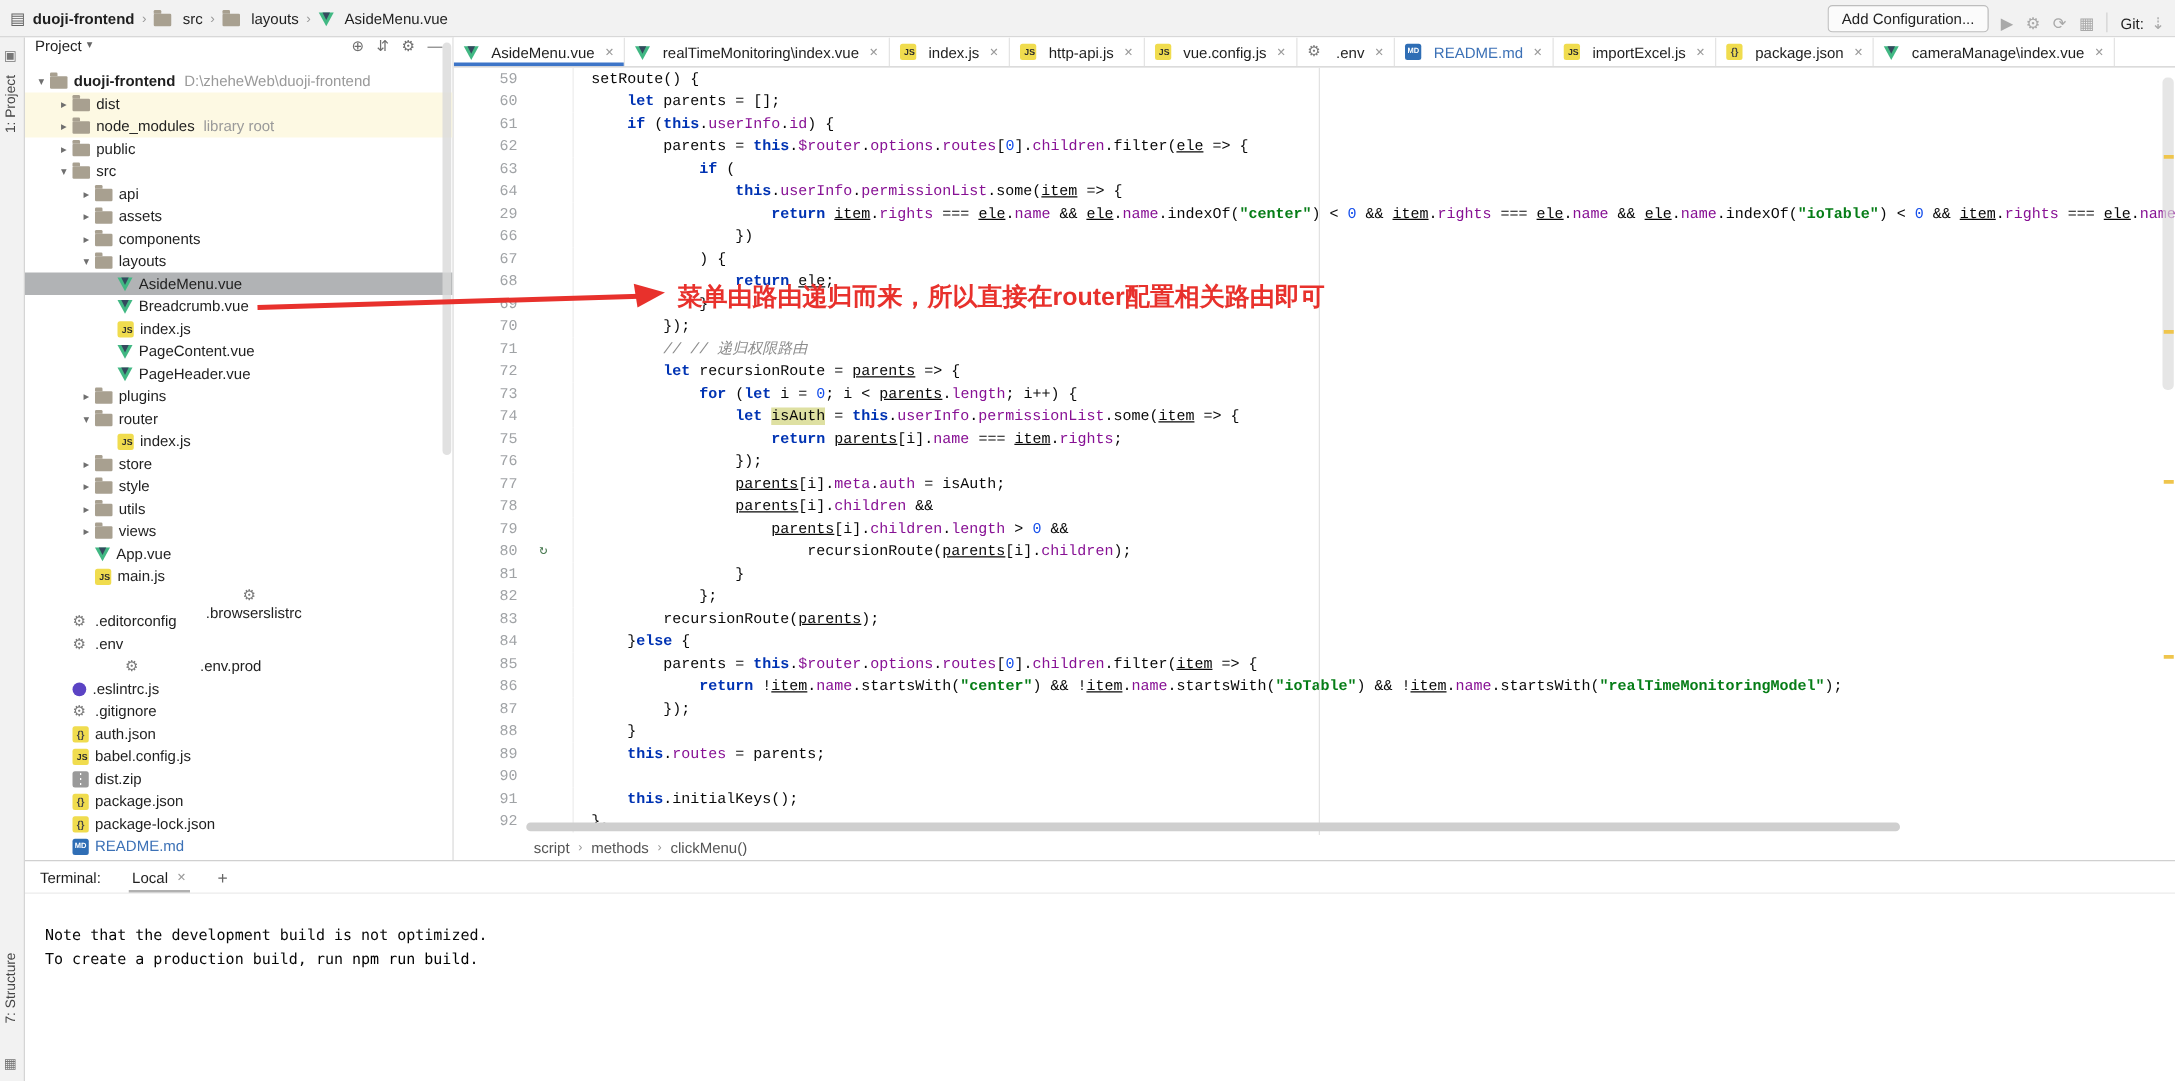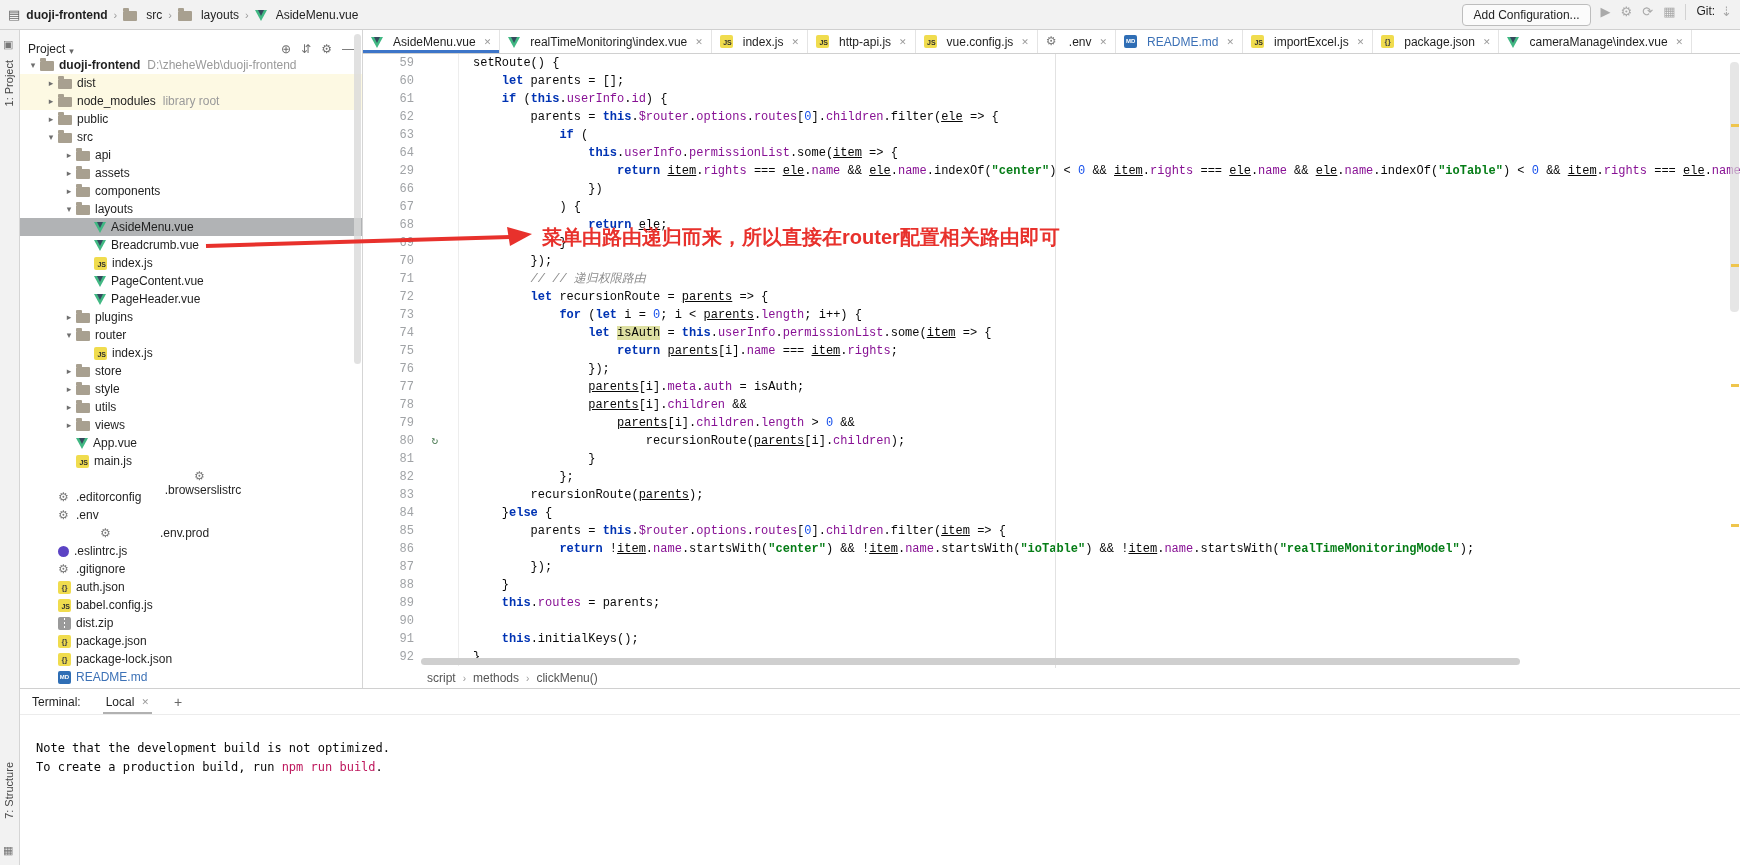--- a/index.html
+++ b/index.html
@@ -6,41 +6,41 @@
   html,body{width:1740px;height:865px;overflow:hidden}
   body{font-family:"Liberation Sans",sans-serif;font-size:12px;color:#1f1f1f;background:#fff;position:relative}
 
   
   .titlebar{height:30px;background:#f2f2f2;border-bottom:1px solid #d0d0d0;display:flex;align-items:center;padding:0 8px;gap:6px}
   .tb-menu{color:#666;font-size:13px}
   .crumbs{display:flex;align-items:center;gap:4px}
   .crumb-item{display:inline-flex;align-items:center;gap:4px}
   .crumb-item.bold{font-weight:bold}
   .crumb-sep{color:#999;font-size:11px;margin:0 2px}
-  .tb-right{margin-left:auto;display:flex;align-items:flex-start;gap:10px;overflow:hidden;white-space:nowrap}
+  .tb-right{margin-left:auto;display:flex;align-items:flex-end;gap:10px;overflow:hidden;white-space:nowrap}
   .add-config{border:1px solid #bdbdbd;border-radius:4px;background:#fbfbfb;padding:3px 10px;font-size:12px;color:#1f1f1f;font-family:inherit}
   .tb-ic{color:#a9a9a9;font-size:13px}
   .tb-sep{width:1px;height:16px;background:#d2d2d2}
   .git-label{color:#1f1f1f;margin-right:-4px}
 
   
   .below{display:flex;height:835px}
   .toolstrip{width:20px;background:#f2f2f2;border-right:1px solid #d5d5d5;position:relative;flex:none}
   .strip-ic{position:absolute;left:3px;color:#777;font-size:11px}
   .strip-ic.top{top:8px}
   .strip-ic.bot{bottom:8px}
   .vlabel{position:absolute;left:3px;writing-mode:vertical-rl;transform:rotate(180deg);font-size:11px;color:#454545;white-space:nowrap}
   .vlabel.vtop{top:30px}
   .vlabel.vbottom{bottom:46px}
   .right-col{flex:1;display:flex;flex-direction:column;min-width:0}
   .main-row{display:flex;height:658px;min-width:0}
 
   
   .project-panel{width:343px;flex:none;border-right:1px solid #d5d5d5;display:flex;flex-direction:column;background:#fff;position:relative}
-  .pp-header{height:26px;display:flex;align-items:flex-end;padding:0 8px;gap:4px;flex:none}
+  .pp-header{height:26px;display:flex;align-items:flex-start;padding:0 8px;gap:4px;flex:none}
   .pp-caret{color:#666;font-size:9px}
   .pp-actions{margin-left:auto;display:flex;align-items:center;gap:10px}
   .pp-ic{color:#6f6f6f;font-size:12px}
   .tree{flex:1;overflow:hidden;position:relative}
   .trow{height:18px;display:flex;align-items:center;white-space:nowrap;width:100%}
   .trow.exc{background:#fdf9e3}
   .trow.sel{background:#b1b3b5}
   .chev{width:14px;flex:none;text-align:center;color:#6f6f6f;font-size:9px}
   .tlabel{color:#1f1f1f}
   .tlabel.bold{font-weight:bold}
@@ -61,21 +61,21 @@
   .rec{position:absolute;right:20px;top:0;color:#4a7a52;font-size:11px}
   .ctext{white-space:pre;padding-left:14px;color:#080808}
   .guide{position:absolute;left:692px;top:0;bottom:0;width:1px;background:#e2e2e2}
   .tk-kw{color:#0033b3;font-weight:bold}
   .tk-str{color:#067d17;font-weight:bold}
   .tk-num{color:#1750eb}
   .tk-cmt{color:#8c8c8c;font-style:italic}
   .tk-fld{color:#871094}
   .tk-u{text-decoration:underline}
   .tk-hl{background:#dee0a2}
-  .tk-cmd{color:#be185d}
+  .tk-cmd{color:#000000}
   .tk-p{}
   .hthumb{position:absolute;left:58px;right:220px;bottom:3px;height:7px;background:#cfcfcf;border-radius:4px}
   .vthumb{position:absolute;right:1px;top:8px;width:9px;height:250px;background:#dcdcdc;border-radius:4px;opacity:.7}
   .tick{position:absolute;right:1px;width:8px;height:3px;background:#efc54c}
   .ed-breadcrumb{height:20px;display:flex;align-items:center;gap:7px;padding-left:64px;color:#555;font-size:12px;flex:none}
   .ebc-sep{color:#999;font-size:10px}
 
   
   .terminal{height:177px;border-top:1px solid #d0d0d0;display:flex;flex-direction:column;background:#fff}
   .term-header{height:26px;display:flex;align-items:center;padding-left:12px;gap:22px;border-bottom:1px solid #ececec;flex:none}

